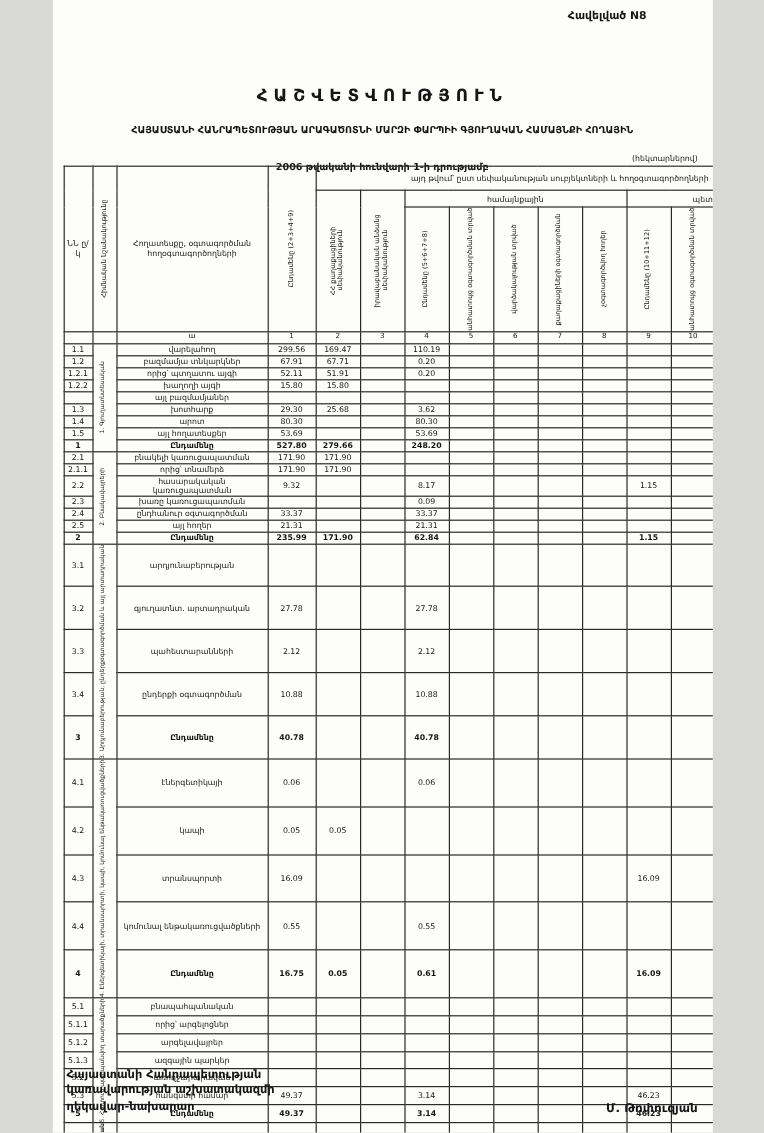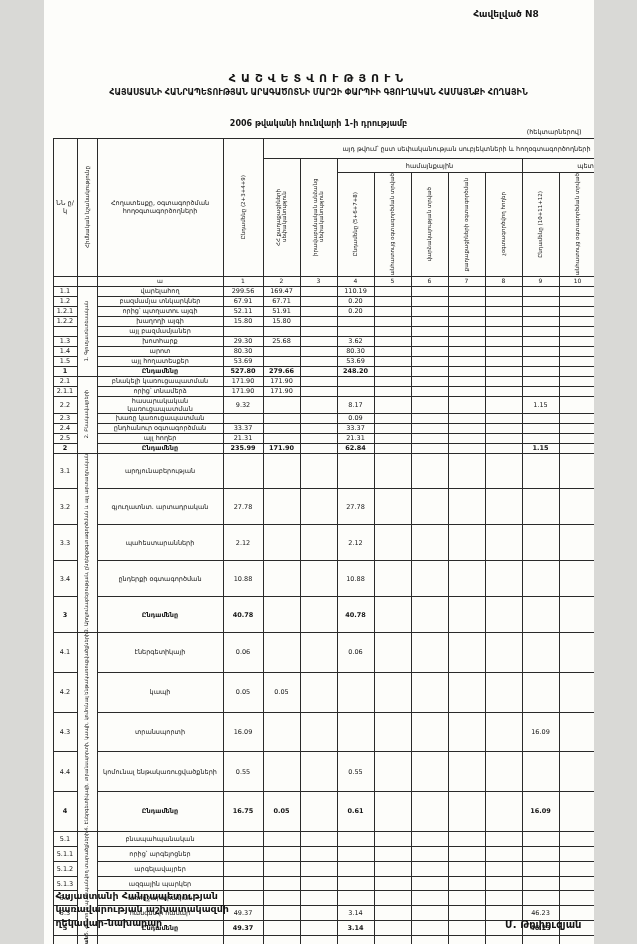--- a/index.html
+++ b/index.html
@@ -1,21 +1,21 @@
 <!DOCTYPE html>
 <html><head>
 <meta charset="utf-8">
 <style>
   html,body{margin:0;padding:0;background:#d9d9d6;}
   .page{width:550px;height:944px;background:#fdfdfa;margin:0 auto;position:relative;
         font-family:"DejaVu Sans",sans-serif;color:#151515;overflow:hidden;}
   .appendix{position:absolute;top:8px;left:295px;width:335px;text-align:center;
             font-size:9px;font-weight:bold;line-height:1.4;}
   .titleblock{position:absolute;top:72px;left:0;width:100%;text-align:center;font-weight:bold;}
-  .t1{font-size:11px;letter-spacing:5px;margin-bottom:3px;}
+  .t1{font-size:14px;letter-spacing:5px;margin-bottom:16px;}
   .t2,.t3{font-size:8px;line-height:1.35;}
   .t4{font-size:8px;margin-top:20px;}
   .units{position:absolute;top:128px;right:12px;font-size:6.5px;}
   table.balance{position:absolute;top:138px;left:9px;border-collapse:collapse;table-layout:fixed;
                 width:617px;}
   table.balance th,table.balance td{border:1px solid #2a2a2a;font-size:6.5px;font-weight:normal;
                 padding:0 1px;text-align:center;vertical-align:middle;overflow:hidden;
                 line-height:8px;}
   tr.h1{height:20px;} tr.h2{height:14px;} tr.h3{height:80px;} tr.idx{height:10px;}
   tr.idx td{font-size:6px;}

